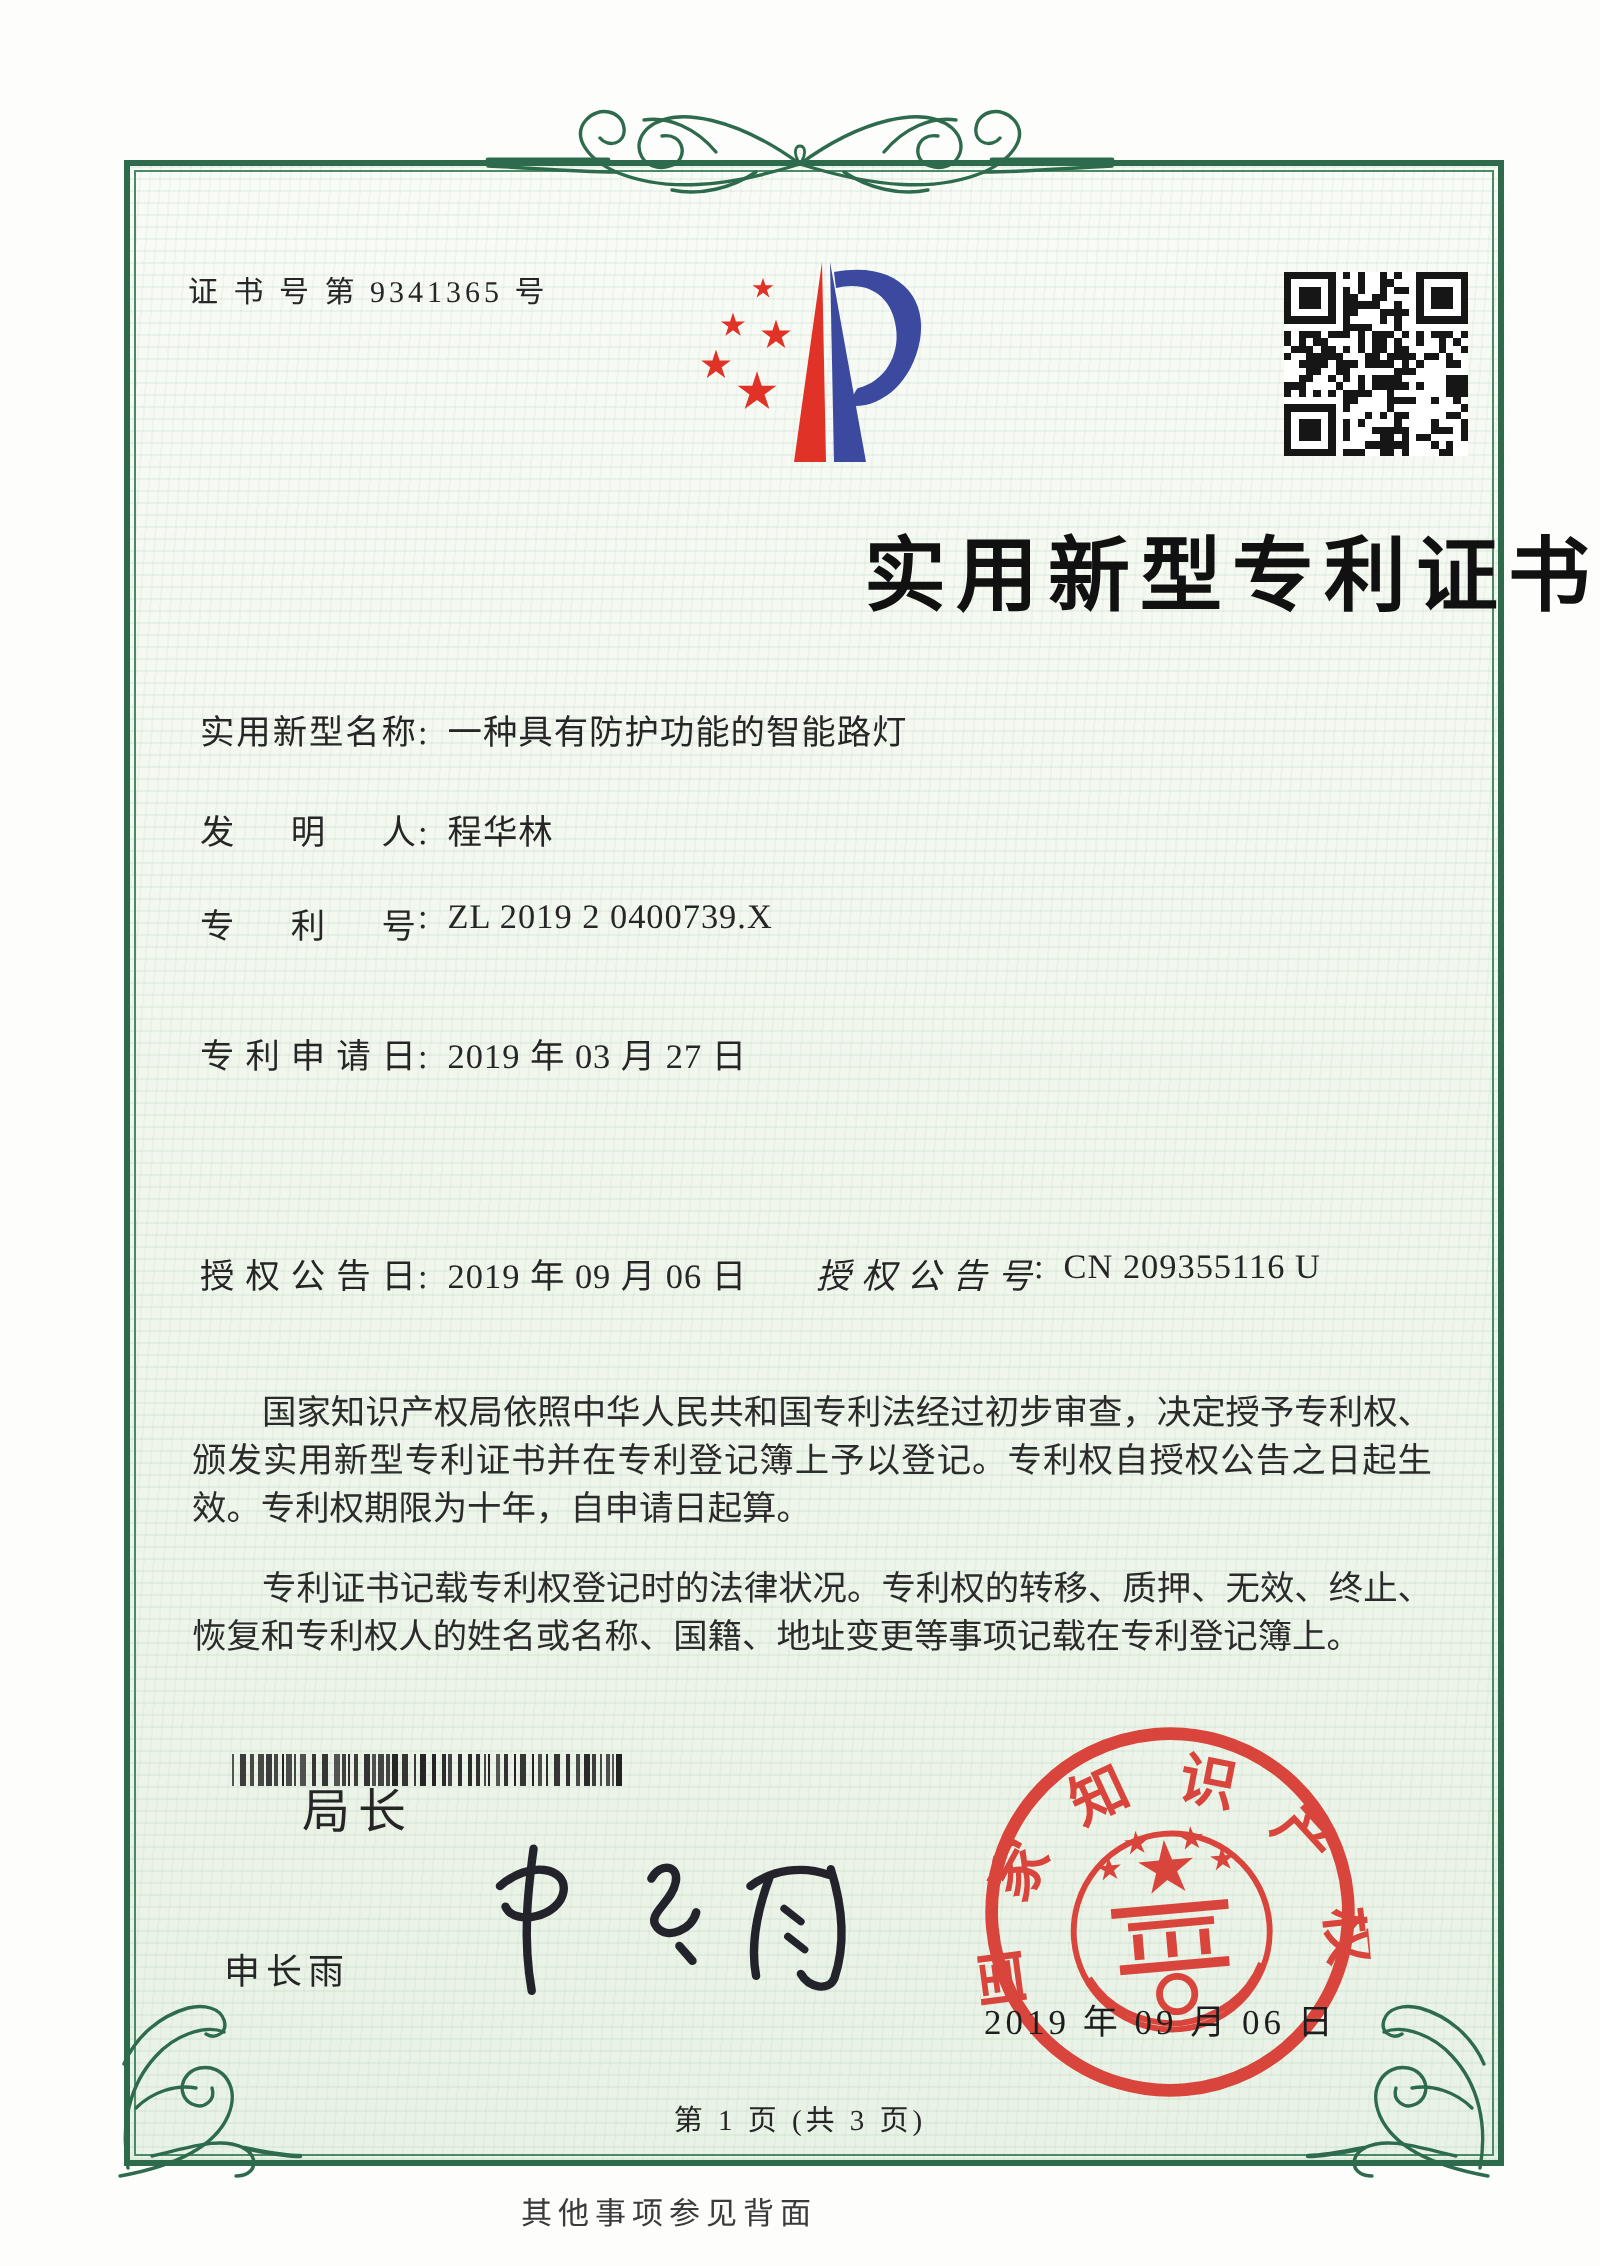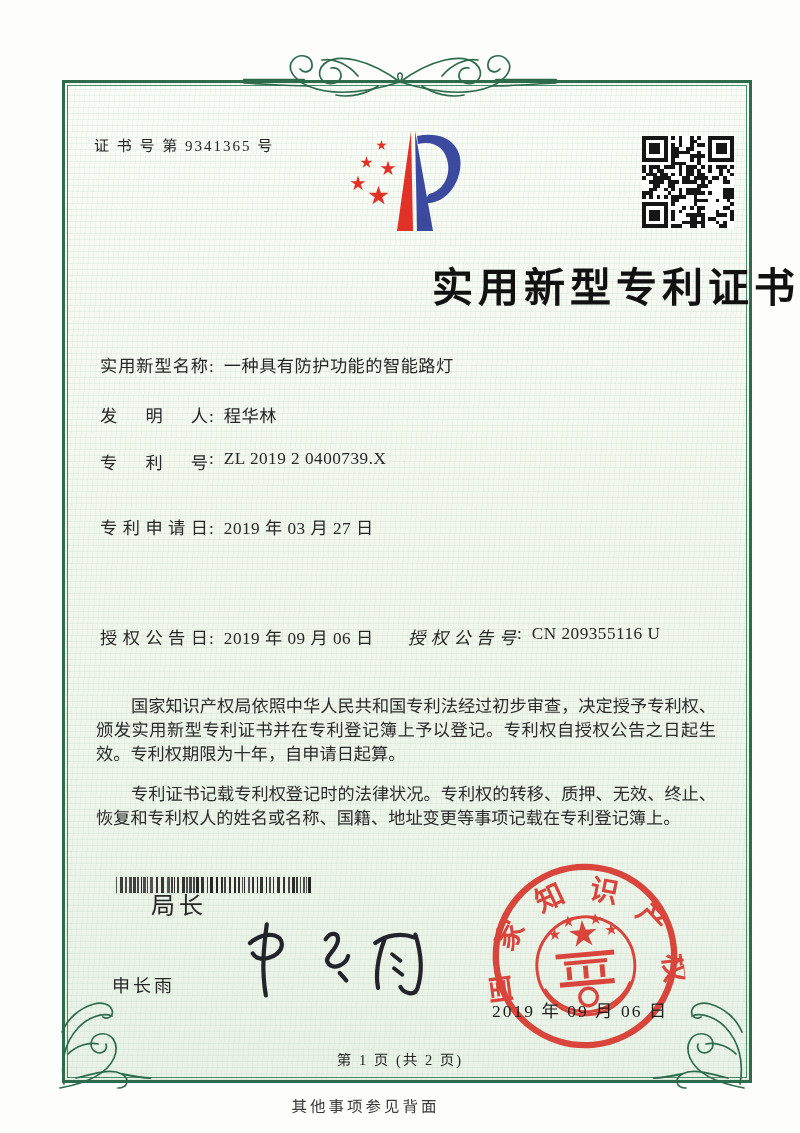--- a/index.html
+++ b/index.html
@@ -47,21 +47,21 @@
   .signature{position:absolute;left:235px;top:912px;width:215px;height:92px;}
 
   .seal{position:absolute;left:487px;top:858px;width:196px;height:196px;
         transform:rotate(-5deg);opacity:0.92;}
   .seal-date{position:absolute;left:492px;top:997px;font-size:17.5px;letter-spacing:2px;
              color:#1d1d1d;z-index:5;}
 
   .page-footer{position:absolute;left:0;top:1048px;width:800px;text-align:center;
                font-size:14.5px;letter-spacing:2px;}
   .back-note{position:absolute;left:0;top:1094px;width:669px;text-align:center;
-             font-size:15.5px;letter-spacing:3px;color:#3a3a3a;padding-left:31px;}
+             font-size:15.5px;letter-spacing:3px;color:#3a3a3a;}
 </style>
 </head>
 <body>
 
 <div class="page">
 
   <div class="frame"></div>
 
   <svg class="orn" style="left:238px;top:40px" width="324" height="66" viewBox="0 0 324 66" fill="none" stroke="#2e6b4c" stroke-width="1.7" stroke-linecap="round">
     <g>
@@ -540,15 +540,15 @@
       <rect x="80" y="110" width="5" height="13" stroke="none"></rect>
       <rect x="97" y="110" width="5" height="13" stroke="none"></rect>
       <rect x="114" y="110" width="5" height="13" stroke="none"></rect>
       <rect x="72" y="125" width="56" height="5" stroke="none"></rect>
       <circle cx="100" cy="142" r="9" fill="none" stroke-width="3.5"></circle>
       <path d="M56,130 C64,146 80,156 100,157 C120,156 136,146 144,130" fill="none" stroke-width="3"></path>
     </g>
   </svg>
   <div class="seal-date">2019 年 09 月 06 日</div>
 
-  <div class="page-footer">第 1 页 (共 2 页)</div>
+  <div class="page-footer">第 1 页 (共 3 页)</div>
   <div class="back-note">其他事项参见背面</div>
 </div>
 
 </body></html>

